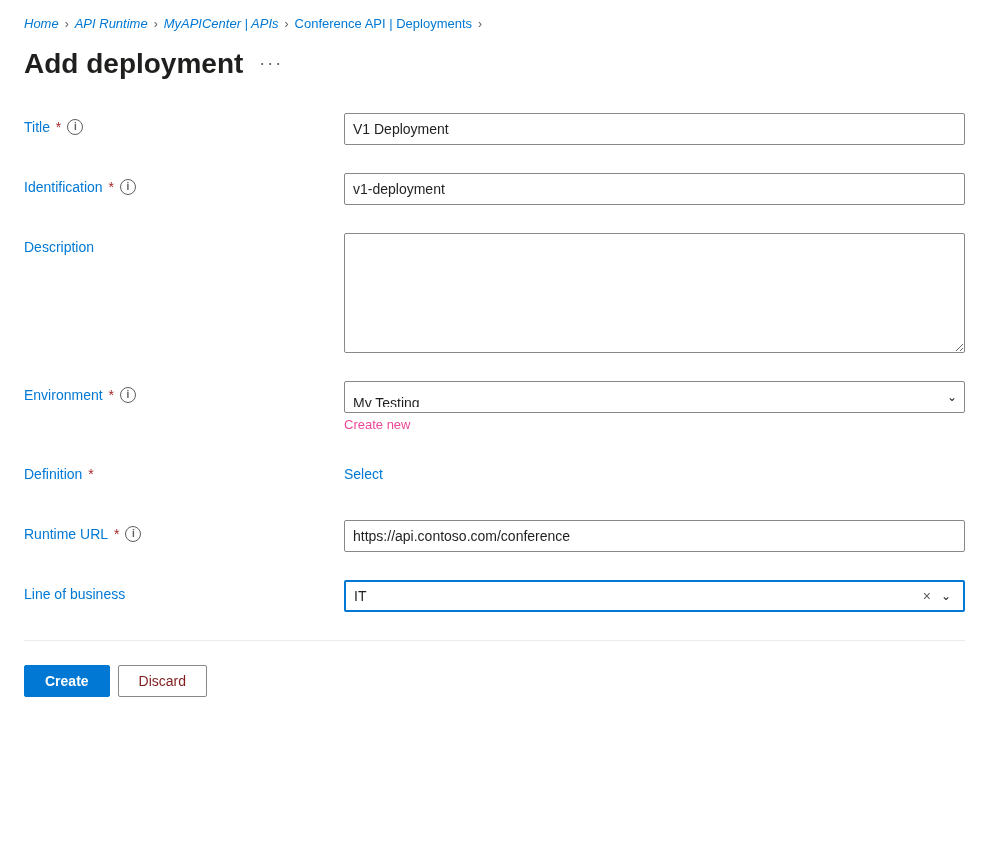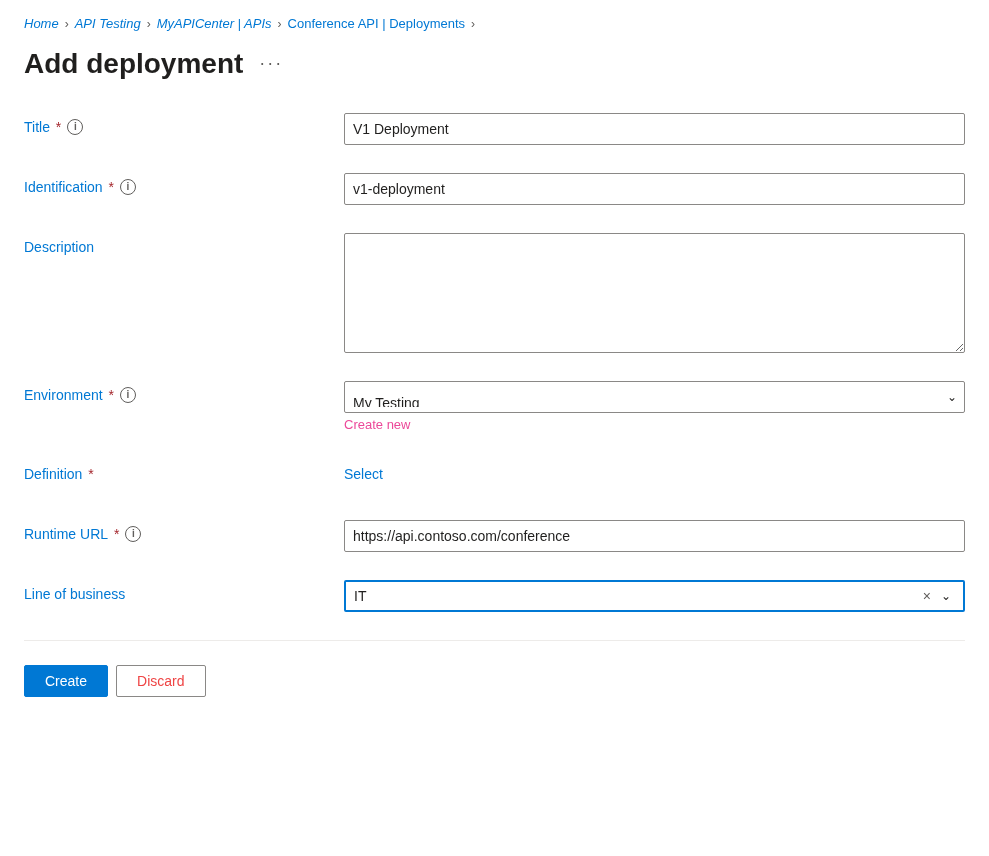--- a/index.html
+++ b/index.html
@@ -291,48 +291,48 @@
 
     .btn-primary {
       background: #0078d4;
       color: #ffffff;
       border: 1px solid #0078d4;
       border-radius: 2px;
       padding: 6px 20px;
       font-size: 14px;
       font-family: 'Segoe UI', sans-serif;
       cursor: pointer;
+      font-weight: 700;
+      min-width: 70px;
+      height: 32px;
+    }
+
+    .btn-secondary {
+      background: #ffffff;
+      color: #7f1d1d;
+      border: 1px solid #8a8886;
+      border-radius: 2px;
+      padding: 6px 20px;
+      font-size: 14px;
+      font-family: 'Segoe UI', sans-serif;
+      cursor: pointer;
       font-weight: 400;
       min-width: 70px;
       height: 32px;
     }
-
-    .btn-secondary {
-      background: #ffffff;
-      color: #ef4444;
-      border: 1px solid #8a8886;
-      border-radius: 2px;
-      padding: 6px 20px;
-      font-size: 14px;
-      font-family: 'Segoe UI', sans-serif;
-      cursor: pointer;
-      font-weight: 400;
-      min-width: 70px;
-      height: 32px;
-    }
   </style>
 </head>
 <body>
 
 <div class="page-container">
 
   <nav class="breadcrumb">
     <a class="breadcrumb-link">Home</a>
     <span class="breadcrumb-separator">›</span>
-    <a class="breadcrumb-link">API Testing</a>
+    <a class="breadcrumb-link">API Runtime</a>
     <span class="breadcrumb-separator">›</span>
     <a class="breadcrumb-link">MyAPICenter | APIs</a>
     <span class="breadcrumb-separator">›</span>
     <span class="breadcrumb-current">Conference API | Deployments</span>
     <span class="breadcrumb-separator">›</span>
   </nav>
 
   <div class="page-title-row">
     <h1 class="page-title">Add deployment</h1>
     <button class="ellipsis-button">···</button>

